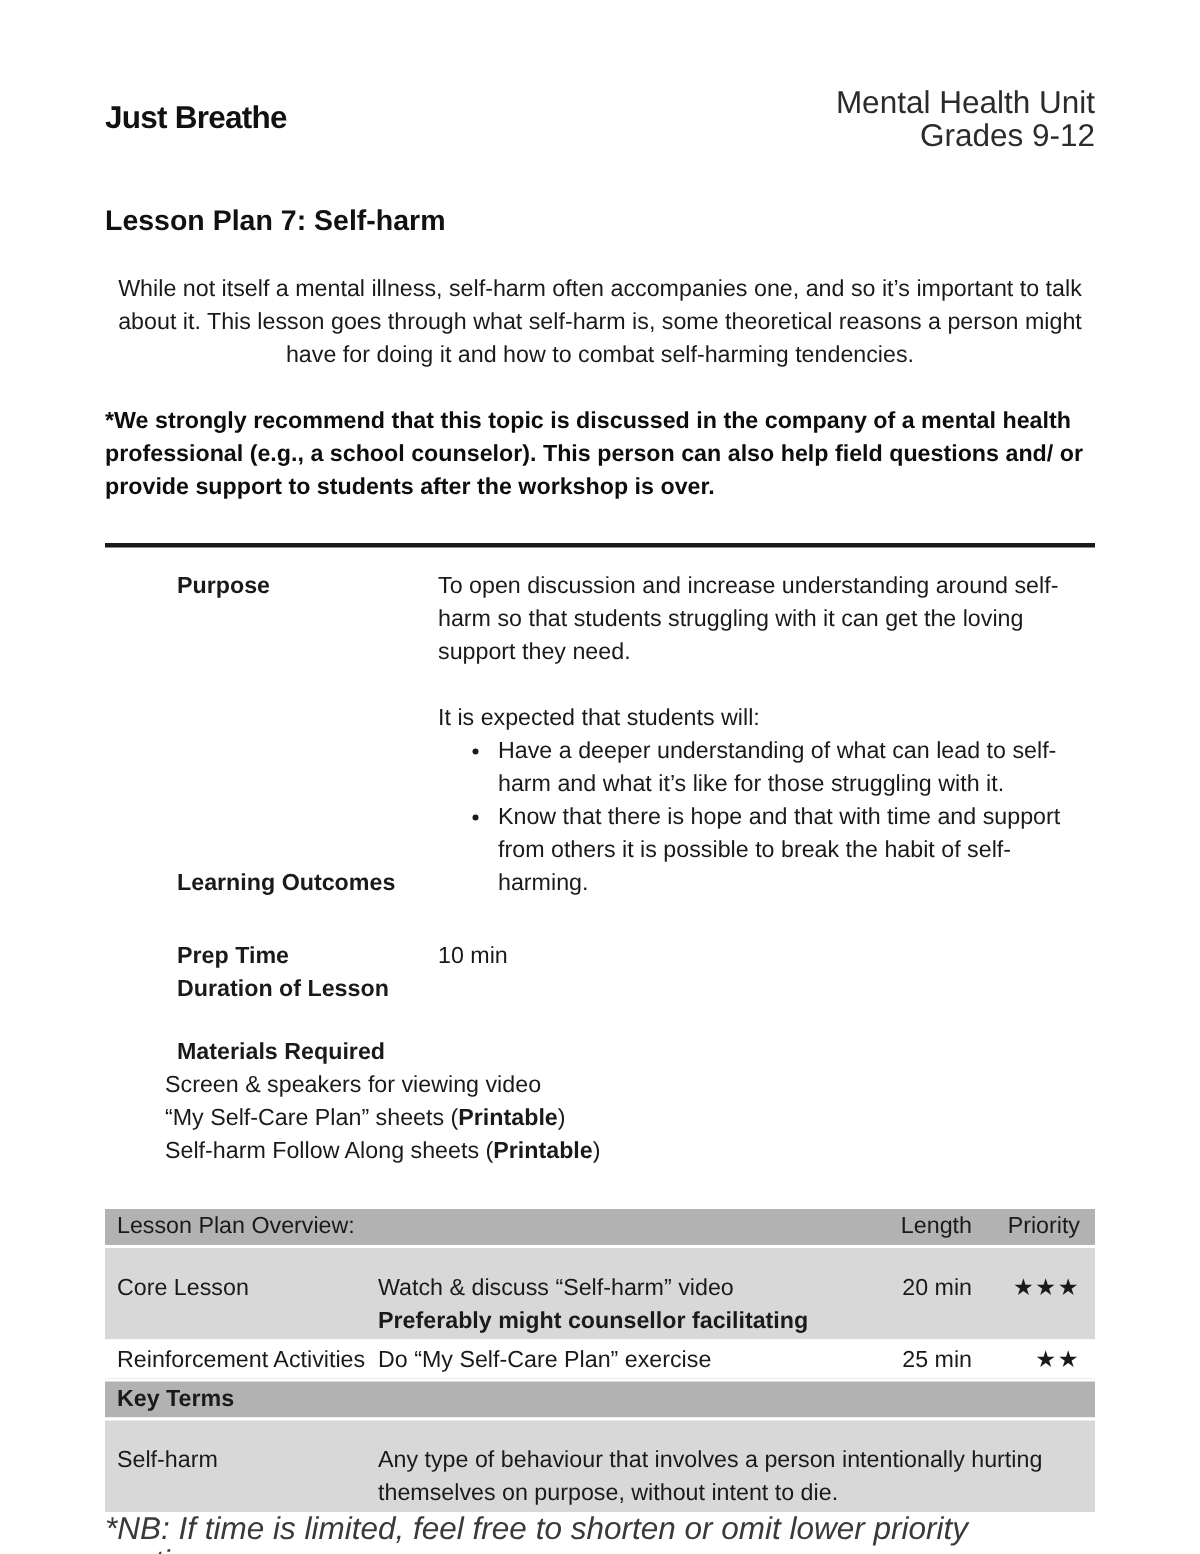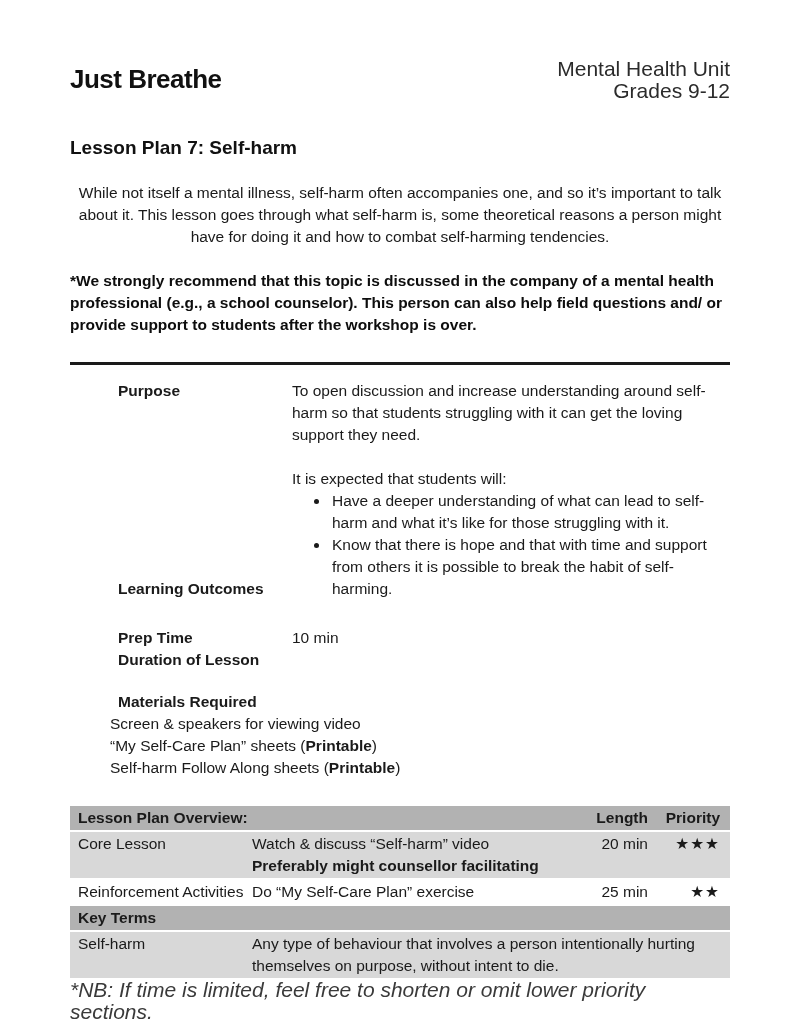--- a/index.html
+++ b/index.html
@@ -10,21 +10,21 @@
     margin:0 auto;
     background:#ffffff;
     padding:0 70px;
     font-family:"Liberation Sans", sans-serif;
     font-size:15.5px; line-height:22px;
     color:#1a1a1a;
     overflow:hidden;
   }
   
   .header { margin-top:58px; display:flex; justify-content:space-between; align-items:flex-start; }
-  .doc-title { font-size:26px; line-height:42px; font-weight:800; letter-spacing:-0.5px; color:#111; }
+  .doc-title { font-size:21px; line-height:42px; font-weight:800; letter-spacing:-0.5px; color:#111; }
   .unit-block { text-align:right; font-size:21px; line-height:22px; color:#2b2b2b; }
   .lesson-title { margin-top:34px; font-size:19px; line-height:24px; font-weight:700; color:#111; }
 
   
   .intro-paragraph { margin-top:22px; width:660px;text-align:center; }
   .recommendation { margin-top:22px; width:660px; font-weight:700; color:#0d0d0d; }
 
   .rule { margin-top:26px; height:3px; background:#1a1a1a; border:none; }
 
   
@@ -35,31 +35,31 @@
   .row-outcomes { margin-top:22px;align-items:flex-end; }
   .row-prep { margin-top:27px; }
   .row-materials { margin-top:20px;flex-direction:column; }
   .outcome-list { list-style:disc outside; padding-left:38px; }
   .outcome-list li { padding-left:2px; }
 
   
   .overview-table { margin-top:27px; width:660px; }
   .t-row { display:flex; align-items:flex-start; }
   .t-row + .t-row { border-top:2px solid #ffffff; }
-  .t-head { background:#b2b2b2; font-weight:700; }
+  .t-head { background:#b2b2b2; font-weight:400; }
   .t-light { background:#d8d8d8; }
   .t-white { background:#ffffff; }
   .c-activity { width:182px; padding-left:8px; flex:none; }
   .c-desc { flex:1; }
   .c-desc .desc-bold { font-weight:700; }
   .c-length { width:70px; flex:none; text-align:right; }
   .c-priority { width:82px; flex:none; text-align:right; padding-right:10px; letter-spacing:1px; }
   .t-head .c-flexspan { flex:1; }
   .t-head, .t-one { padding-top:1px; padding-bottom:1px; }
-  .t-two { padding-top:1px; padding-bottom:1px; }
+  .t-two { padding-top:16px; padding-bottom:1px; }
   .keyterms-head { background:#b2b2b2; font-weight:700; padding:1px 0 1px 8px; }
   .c-term { width:182px; padding-left:8px; flex:none; }
   .c-def { flex:1; }
 
   
   .nb-note { margin-top:1px; font-style:italic; font-size:21px; color:#3a3a3a; }
   .footer { margin-top:30px; display:flex; justify-content:space-between; align-items:center; }
   .footer-text { font-size:16px; color:#222; }
   .logo { white-space:nowrap; display:inline-block; transform:scaleX(0.52); transform-origin:100% 55%; font-size:44px; line-height:44px; color:#0a0a0a; letter-spacing:0; }
   .logo .logo-bold { font-weight:800; }

